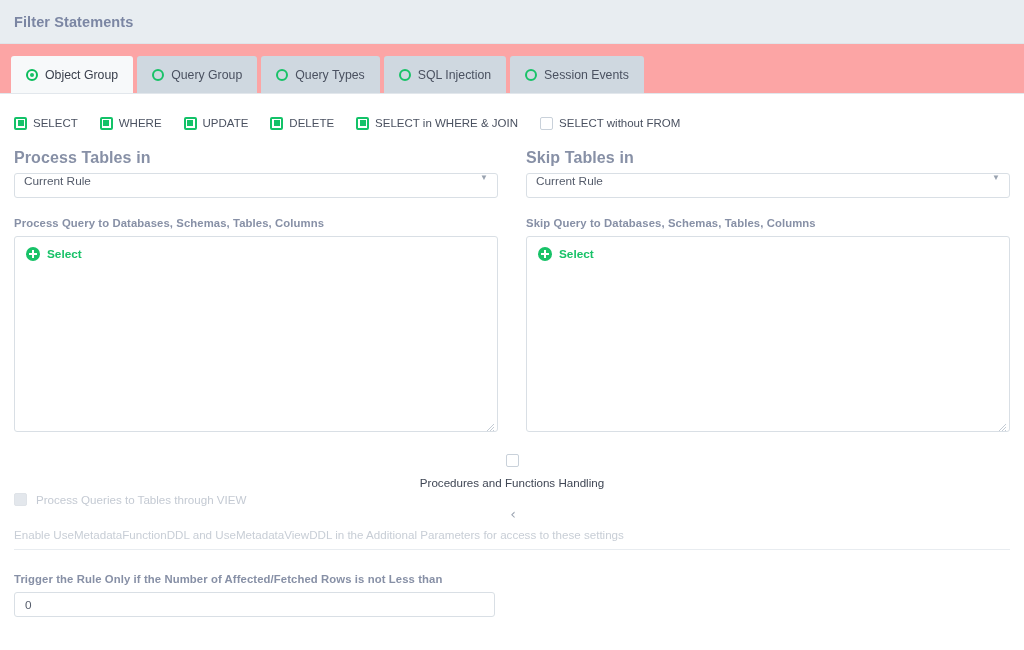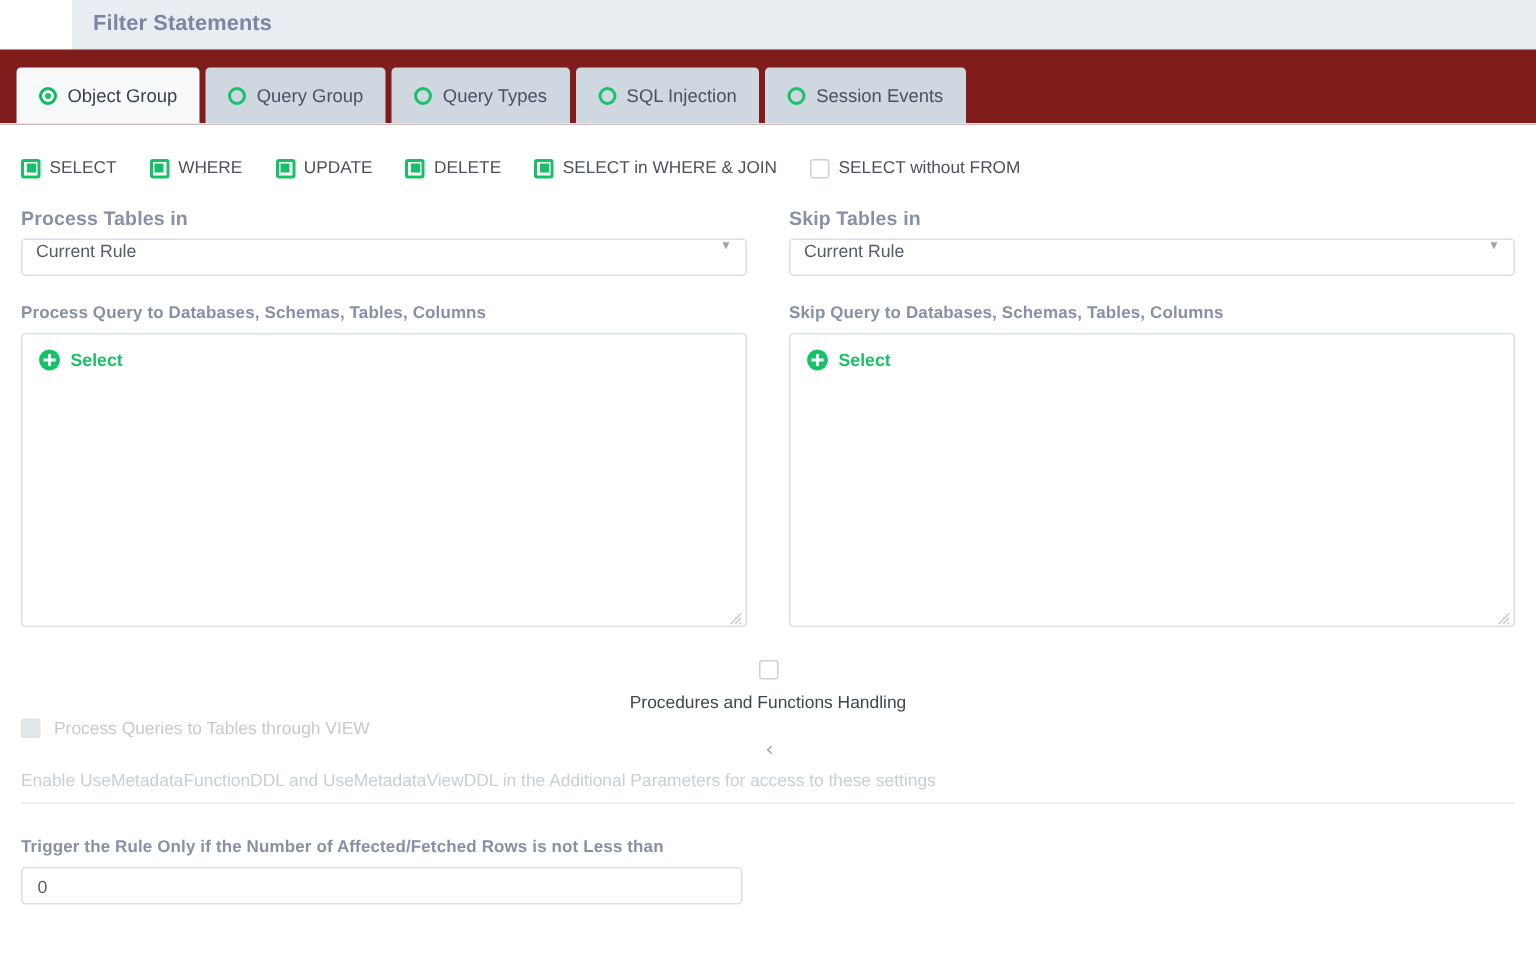--- a/index.html
+++ b/index.html
@@ -8,39 +8,38 @@
     padding: 0;
     width: 1024px;
     height: 650px;
     background: #ffffff;
     font-family: "Liberation Sans", sans-serif;
     overflow: hidden;
   }
 
   
   .panel-header {
-    height: 33px;
+    height: 44px;
     background: #e8edf1;
     border-bottom: 1px solid #dfe5ea;
     display: flex;
     align-items: center;
     padding-left: 14px;
-    margin-left: 48px;
   }
   .panel-title {
     font-size: 14.5px;
     font-weight: bold;
     color: #7b86a3;
     letter-spacing: .1px;
   }
 
   
   .tabstrip {
     height: 50px;
-    background: #7f1d1d;
+    background: #fca5a5;
     border-bottom: 1px solid #e2e7ec;
     display: flex;
     align-items: flex-end;
     padding-left: 11px;
     gap: 4px;
   }
   .tab {
     height: 37px;
     display: flex;
     align-items: center;
@@ -129,21 +128,21 @@
 
   
   .cols {
     display: flex;
     gap: 28px;
     margin-top: 9px;
   }
   .col { flex: 1 1 0; min-width: 0; }
 
   .field-label {
-    font-size: 13px;
+    font-size: 16px;
     font-weight: bold;
     color: #8790a6;
     margin-bottom: 6px;
     letter-spacing: .1px;
   }
   .select-box {
     height: 25px;
     border: 1px solid #d9dfe5;
     border-radius: 3px;
     background: #fff;

